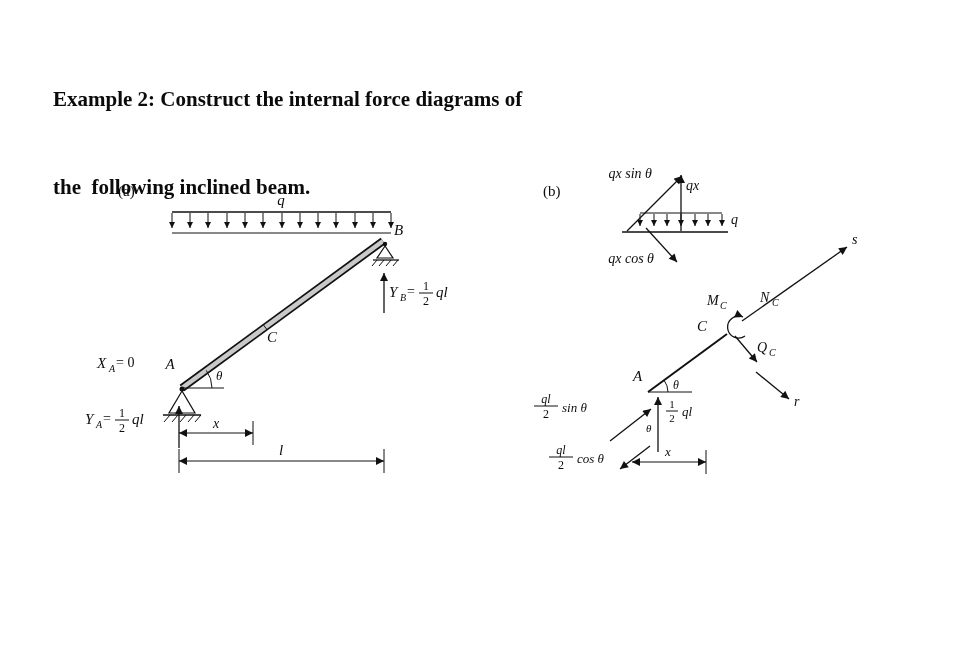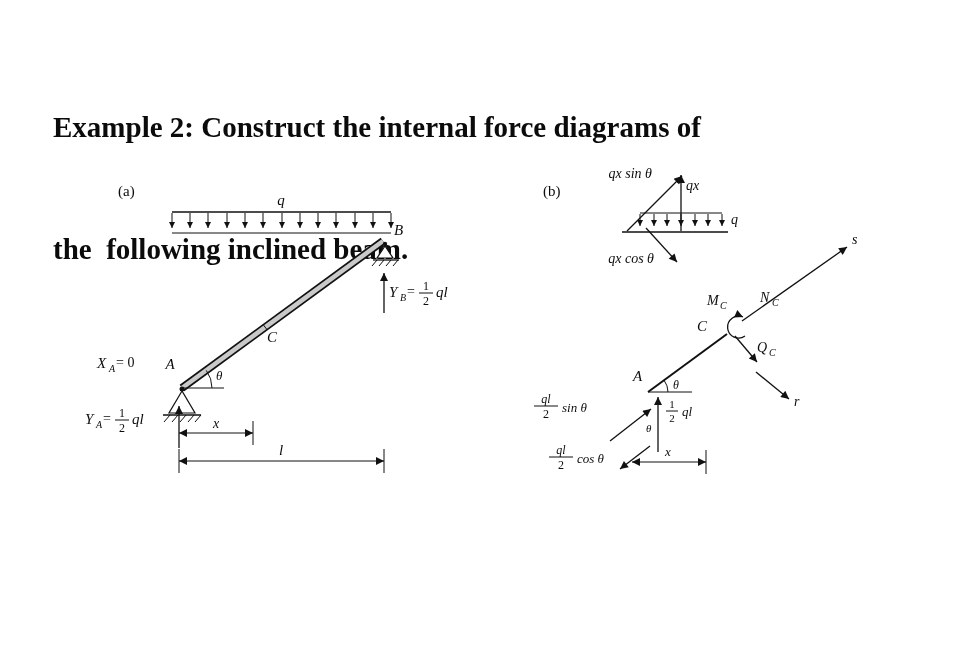--- a/index.html
+++ b/index.html
@@ -1,18 +1,18 @@
 <!DOCTYPE html>
 <html><head>
 <meta charset="utf-8">
 <style>
   html,body{margin:0;padding:0;background:#ffffff;}
   .page{position:relative;width:960px;height:664px;background:#ffffff;overflow:hidden;
         font-family:"Liberation Serif",serif;}
-  .title{position:absolute;left:53px;top:26px;width:880px;font-weight:700;font-size:29px;
+  .title{position:absolute;left:53px;top:26px;width:880px;font-weight:700;font-size:21px;
          line-height:1.40;color:#0b0b0b;white-space:pre-wrap;}
   .fig-svg{position:absolute;left:0;top:0;}
   .fig-svg text{font-family:"Liberation Serif",serif;fill:#0c0c0c;}
   .it{font-style:italic;}.s15{font-size:15px}.s14{font-size:14px}.s13{font-size:13px}
   .s12{font-size:12px}.s11{font-size:11px}.s10{font-size:10px}
   .ln{stroke:#111111;stroke-width:1.3;fill:none;}
   .thin{stroke:#111111;stroke-width:1;fill:none;}
   .mid{text-anchor:middle;}
   .end{text-anchor:end;}
 </style>

